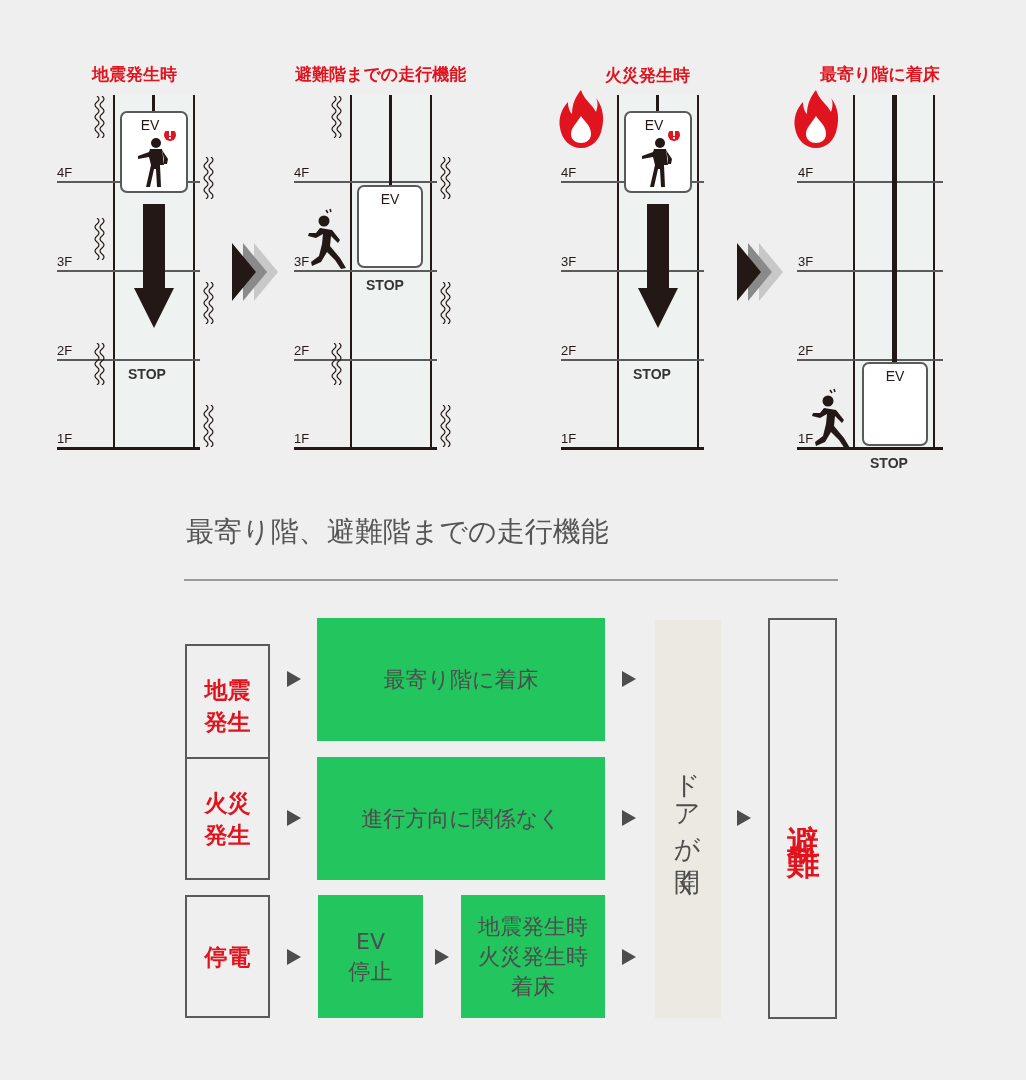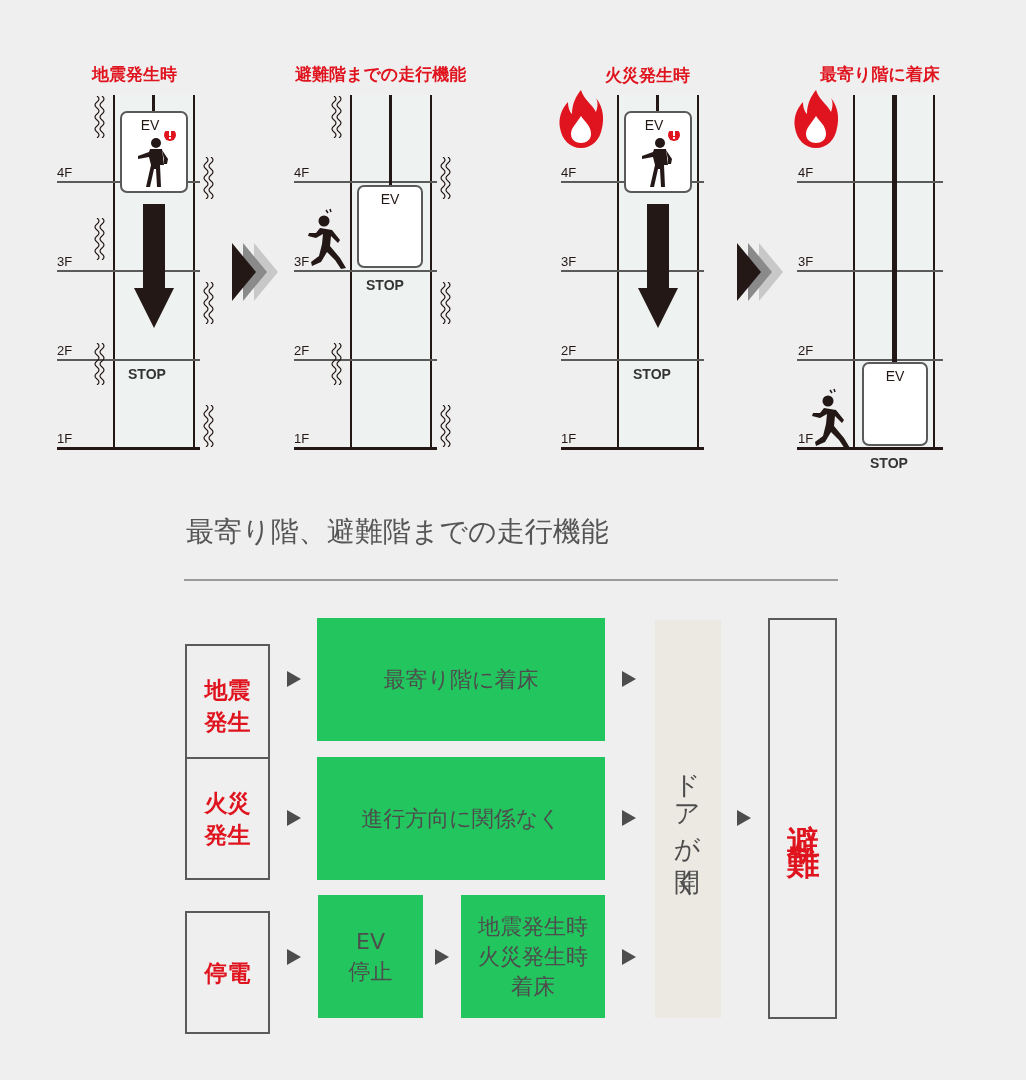--- a/index.html
+++ b/index.html
@@ -224,21 +224,21 @@
       </div>
   </div>
   <div class="tri" style="left:287px;top:810px;"></div>
   <div class="step-box" style="left:317px;top:757px;width:288px;height:123px;">
     <div>
         <div>進行方向に関係なく</div>
       </div>
   </div>
   <div class="tri" style="left:622px;top:810px;"></div>
 
-  <div class="cause-box" style="left:185px;top:895px;width:85px;height:123px;margin-top:16px;">
+  <div class="cause-box" style="left:185px;top:895px;width:85px;height:123px;">
     <span>停電</span>
   </div>
   <div class="tri" style="left:287px;top:949px;"></div>
   <div class="step-box" style="left:318px;top:895px;width:105px;height:123px;">
     <div>
         <div>EV</div>
         <div>停止</div>
       </div>
   </div>
   <div class="tri" style="left:435px;top:949px;"></div>

